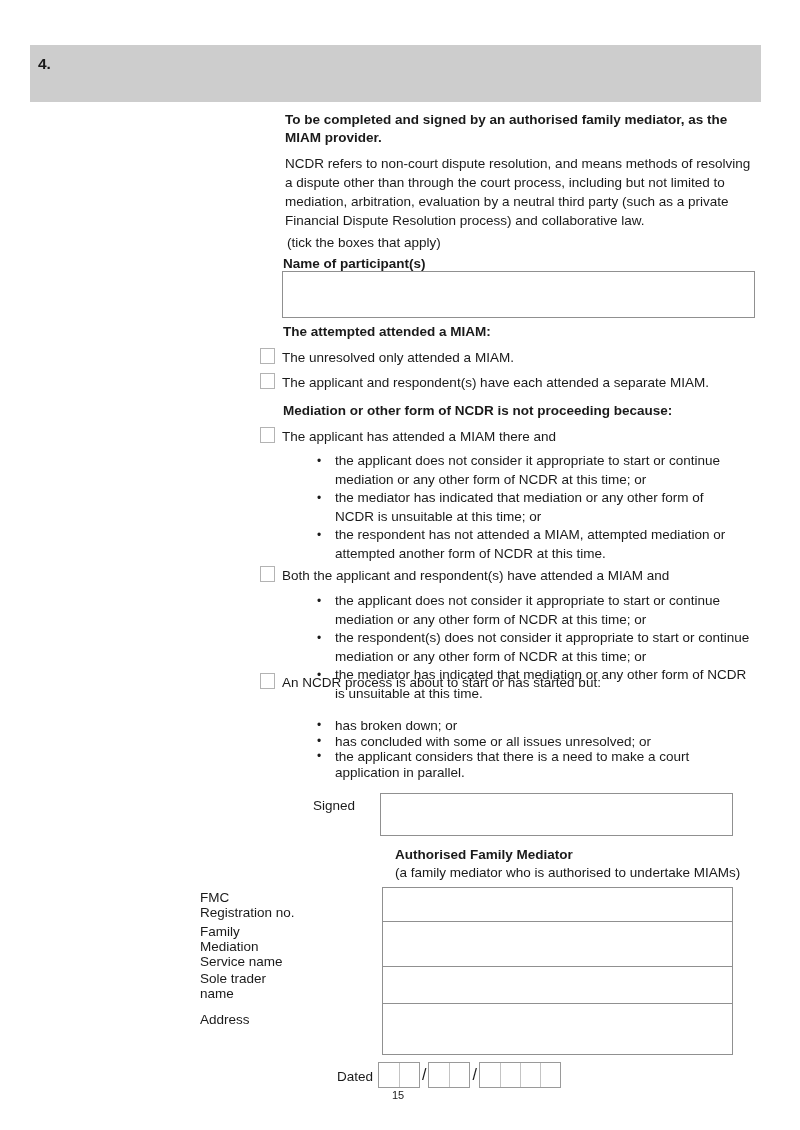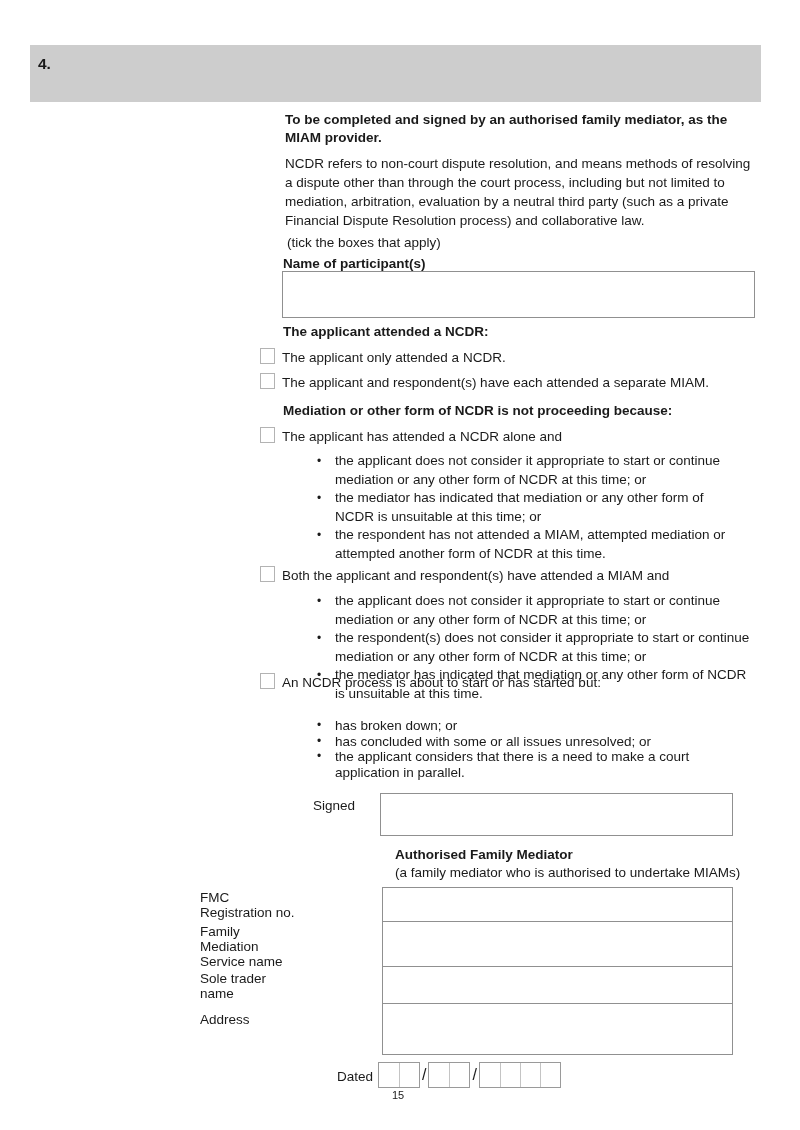--- a/index.html
+++ b/index.html
@@ -81,36 +81,36 @@
 MIAM provider.</div>
   <div class="txt ncdr-para">NCDR refers to non-court dispute resolution, and means methods of resolving
 a dispute other than through the court process, including but not limited to
 mediation, arbitration, evaluation by a neutral third party (such as a private
 Financial Dispute Resolution process) and collaborative law.</div>
   <div class="txt tick-note">(tick the boxes that apply)</div>
 
   <div class="txt b participants-label">Name of participant(s)</div>
   <div class="box participants-box"></div>
 
-  <div class="txt b h-attended">The applicant attended a NCDR:</div>
+  <div class="txt b h-attended">The attempted attended a MIAM:</div>
 
   <div class="check-row row1">
     <span class="checkbox"></span>
-    <span class="check-label">The applicant only attended a NCDR.</span>
+    <span class="check-label">The unresolved only attended a MIAM.</span>
   </div>
   <div class="check-row row2">
     <span class="checkbox"></span>
     <span class="check-label">The applicant and respondent(s) have each attended a separate MIAM.</span>
   </div>
 
   <div class="txt b h-ncdr">Mediation or other form of NCDR is not proceeding because:</div>
 
   <div class="check-row row3">
     <span class="checkbox"></span>
-    <span class="check-label">The applicant has attended a NCDR alone and</span>
+    <span class="check-label">The applicant has attended a MIAM there and</span>
   </div>
   <div class="bullets bul1">
     <div class="bullet-item">
       <span class="dot">•</span>
       <span class="bullet-text">the applicant does not consider it appropriate to start or continue
 mediation or any other form of NCDR at this time; or</span>
     </div>
     <div class="bullet-item">
       <span class="dot">•</span>
       <span class="bullet-text">the mediator has indicated that mediation or any other form of

